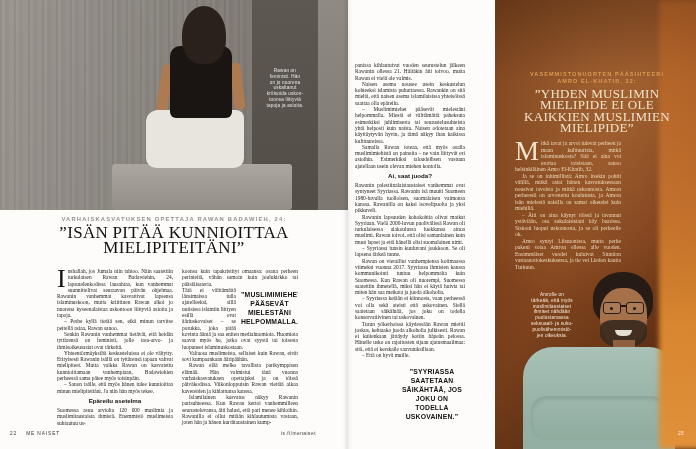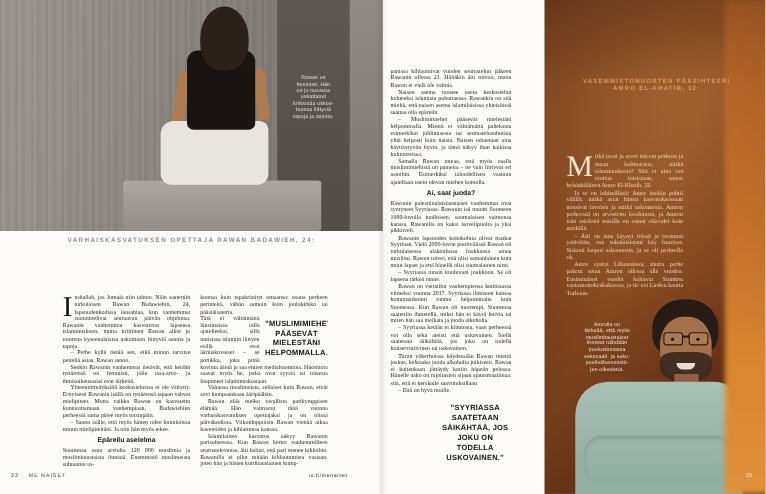--- a/index.html
+++ b/index.html
@@ -132,20 +132,22 @@
       <div class="lp-caption">Rawan on
 feministi. Hän
 on jo nuorena
 uskaltanut
 kritisoida uskon-
 toonsa liittyviä
 tapoja ja asioita.</div>
     </div>
 
     <div class="kicker-left">VARHAISKASVATUKSEN OPETTAJA RAWAN BADAWIEH, 24:</div>
+    <div class="headline-left">”ISÄN PITÄÄ KUNNIOITTAA
+MIELIPITEITÄNI”</div>
 
     <div class="body-left">
       <div class="bcol bodytext">
         <span class="dropcap-l">I</span>
         <div>
             <p>nshallah, jos Jumala niin tahtoo. Näin saatettiin turkulaisen Rawan Badawiehin, 24, lapsuudenkodissa lausahtaa, kun vanhemmat suunnittelivat seuraavan päivän ohjelmaa. Rawanin vanhemmat kasvattivat lapsensa islaminuskoon, mutta kriittinen Rawan alkoi jo nuorena kyseenalaistaa uskontoon liittyviä asioita ja tapoja.</p>
             <p>– Perhe kyllä tietää sen, eikä minun tarvitse peitellä asiaa, Rawan sanoo.</p>
             <p>Senkin Rawanin vanhemmat tietävät, että heidän tyttärensä on feministi, jolle tasa-arvo- ja ihmisoikeusasiat ovat tärkeitä.</p>
             <p>Yhteentörmäyksiltä keskusteluissa ei ole vältytty. Erityisesti Rawanin isällä on tyttärensä tapaan vahvat mielipiteet. Mutta vaikka Rawan on kasvatettu kunnioittamaan vanhempiaan, Badawiehien perheessä sama pätee myös toisinpäin.</p>
             <p>– Sanon isälle, että myös hänen tulee kunnioittaa minun mielipiteitäni. Ja niin hän myös tekee.</p>
@@ -219,20 +221,24 @@
         <div class="m-eye l"></div>
         <div class="m-eye r"></div>
       </div>
       <div class="m-neck"></div>
       <div class="m-shirt"></div>
       <div class="m-arms"></div>
       <div class="rp-stripe"></div>
 
       <div class="rp-kicker">VASEMMISTONUORTEN PÄÄSIHTEERI
 AMRO EL-KHATIB, 32:</div>
+      <div class="rp-headline">”YHDEN MUSLIMIN
+MIELIPIDE EI OLE
+KAIKKIEN MUSLIMIEN
+MIELIPIDE”</div>
 
       <div class="rp-bodycol bodytext bodytext-light">
         <span class="dropcap-m">M</span>
         <div>
             <p>itkä tavat ja arvot tulevat perheen ja maan kulttuurista, mitkä islaminuskosta? Sitä ei aina voi erottaa toisistaan, sanoo helsinkiläinen Amro El-Khatib, 32.</p>
             <p>Ja se on inhimillistä: Amro itsekin pohtii välillä, mitkä asiat hänen kasvatuksessaan nousivat tavoista ja mitkä uskonnosta. Amron perheessä on arvostettu koulutusta, ja Amron isän mielestä naisilla on samat oikeudet kuin miehillä.</p>
             <p>– Äiti on aina käynyt töissä ja tavannut ystäviään, osa sukulaisistani käy baarissa. Siskoni luopui uskonnosta, ja se oli perheelle ok.</p>
             <p>Amro syntyi Libanonissa, mutta perhe pakeni sotaa Amron ollessa alle vuoden. Ensimmäiset vuodet kuluivat Siuntion vastaanottokeskuksessa, ja tie vei Liedon kautta Turkuun.</p>
           </div>
       </div>

